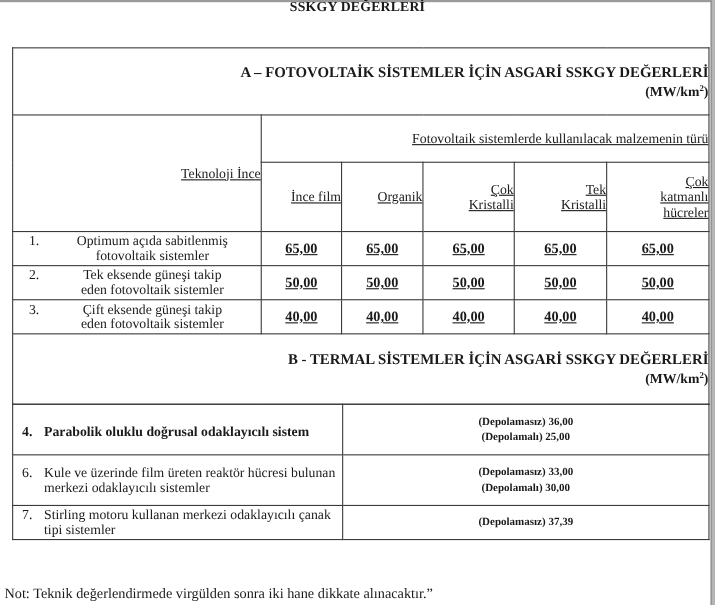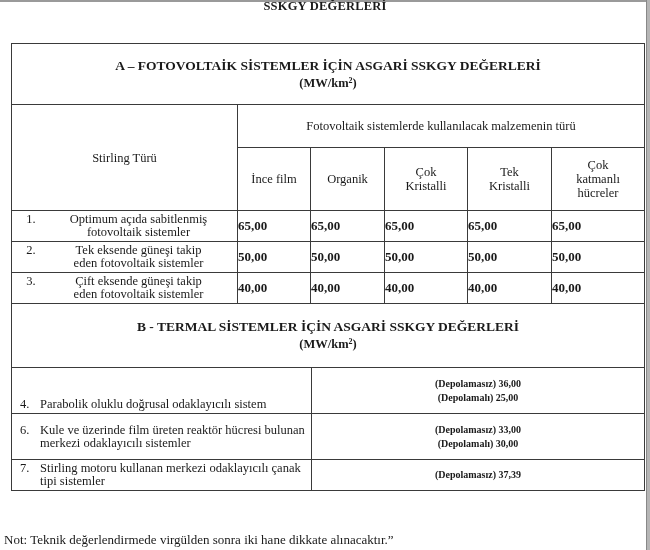--- a/index.html
+++ b/index.html
@@ -11,27 +11,27 @@
   .page-edge-right { position: absolute; right: 0; top: 0; width: 4px; height: 550px; background: #b5b5b5; border-left: 1px solid #888; box-sizing: border-box; }
   .doc-title {
     position: absolute; left: 0; top: 0; width: 650px; text-align: center;
     font-weight: bold; font-size: 12.5px; line-height: 12px; letter-spacing: 0.2px;
   }
   table.main {
     position: absolute; left: 11px; top: 43px; width: 633px;
     border-collapse: collapse; table-layout: fixed; font-size: 12.5px;
   }
   table.main td { border: 1.3px solid #3a3a3a; padding: 0; vertical-align: middle; }
-  .sec-head { text-align: center; font-weight: bold; font-size: 13.5px; line-height: 15px; }
+  .sec-head { text-align: right; font-weight: bold; font-size: 13.5px; line-height: 15px; }
   .sec-head .unit { font-size: 12.5px; }
-  .hdr { text-align: center; line-height: 14px; }
+  .hdr { text-align: right; line-height: 14px; text-decoration: underline; }
   .rowlabel { padding-left: 8px !important; line-height: 13px; text-align: center; }
   .rowlabel .num { display: inline-block; width: 20px; vertical-align: top; }
   .rowlabel .txt { display: inline-block; width: 195px; vertical-align: top; }
-  .val { text-align: left; font-weight: bold; font-size: 13px; }
+  .val { text-align: center; font-weight: bold; font-size: 13px; text-decoration: underline; }
   .bval { text-align: center; font-weight: bold; line-height: 14px; font-size: 10px; }
   .blabel { padding-left: 8px !important; line-height: 13px; }
   .blabel .num { display: inline-block; width: 20px; vertical-align: top; }
   .blabel .txt { display: inline-block; width: 265px; vertical-align: top; }
   .note { position: absolute; left: 4px; top: 532px; font-size: 13px; }
   sup { font-size: 8px; vertical-align: 4px; }
 </style>
 </head>
 <body>
 
@@ -50,21 +50,21 @@
       <col style="width:93px">
   </colgroup>
   <tbody>
       <tr style="height:61px">
     <td colspan="6" class="sec-head">
       <div>A – FOTOVOLTAİK SİSTEMLER İÇİN ASGARİ SSKGY DEĞERLERİ</div>
       <div class="unit"><span>(MW/km</span><sup>2</sup><span>)</span></div>
     </td>
   </tr>
   <tr style="height:43px">
-    <td rowspan="2" class="hdr">Stirling Türü</td>
+    <td rowspan="2" class="hdr">Teknoloji İnce</td>
     <td colspan="5" class="hdr">Fotovoltaik sistemlerde kullanılacak malzemenin türü</td>
   </tr>
   <tr style="height:63px">
     <td class="hdr">
           <div>İnce film</div>
         </td>
     <td class="hdr">
           <div>Organik</div>
         </td>
     <td class="hdr">
@@ -114,21 +114,21 @@
 </tbody>
   </table>
 
 <table class="main" style="top:367px;">
   <colgroup>
       <col style="width:300px">
       <col style="width:333px">
     </colgroup>
   <tbody>
       <tr style="height:46px">
-    <td class="blabel" style="vertical-align:bottom; padding-bottom:2px;"><span class="num">4.</span><span class="txt">Parabolik oluklu doğrusal odaklayıcılı sistem</span></td>
+    <td class="blabel" style="vertical-align:bottom; padding-bottom:14px;font-weight:bold;"><span class="num">4.</span><span class="txt">Parabolik oluklu doğrusal odaklayıcılı sistem</span></td>
     <td class="bval">
           <div>(Depolamasız) 36,00</div>
           <div>(Depolamalı) 25,00</div>
         </td>
   </tr>
   <tr style="height:46px">
     <td class="blabel"><span class="num">6.</span><span class="txt">Kule ve üzerinde film üreten reaktör hücresi bulunan merkezi odaklayıcılı sistemler</span></td>
     <td class="bval">
           <div>(Depolamasız) 33,00</div>
           <div>(Depolamalı) 30,00</div>

